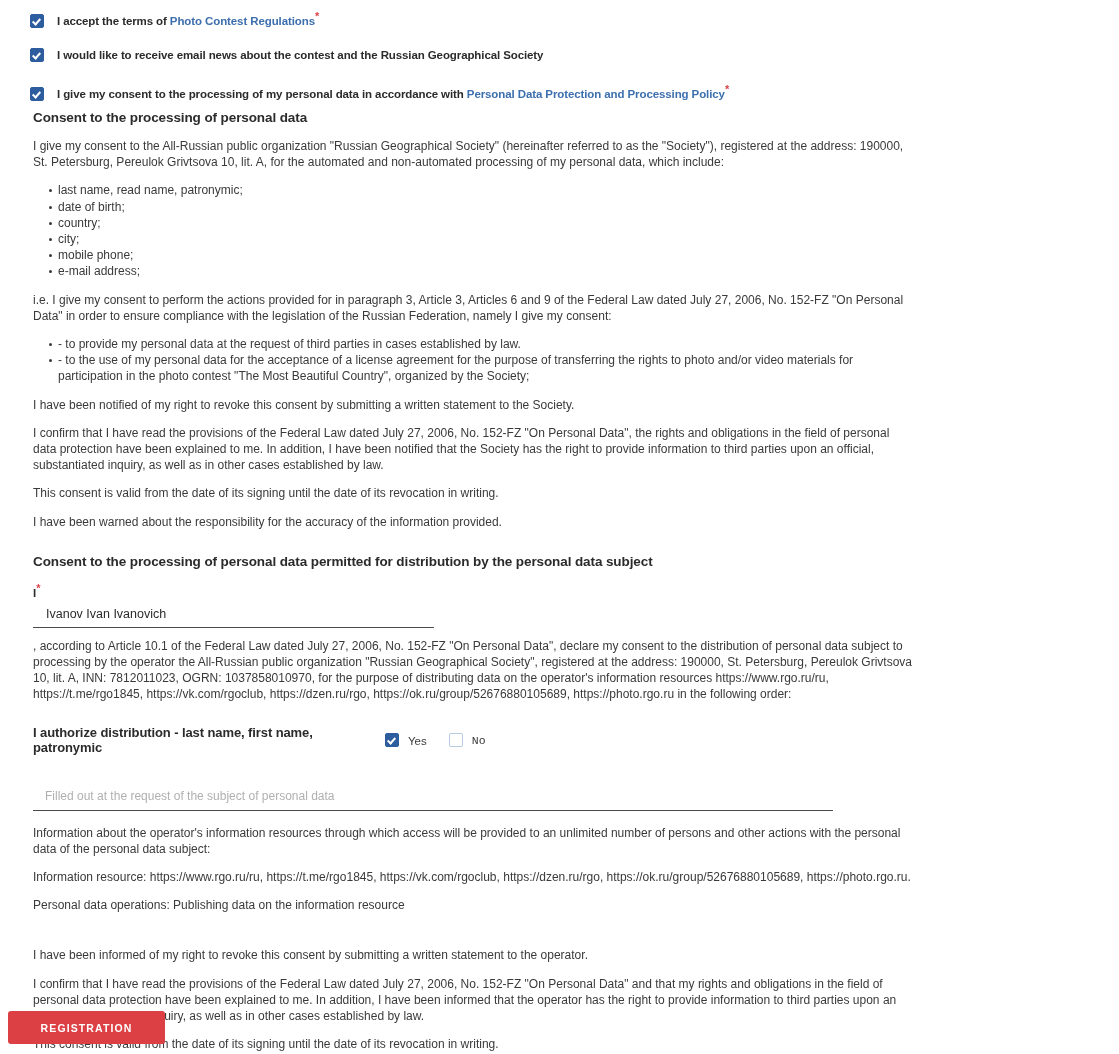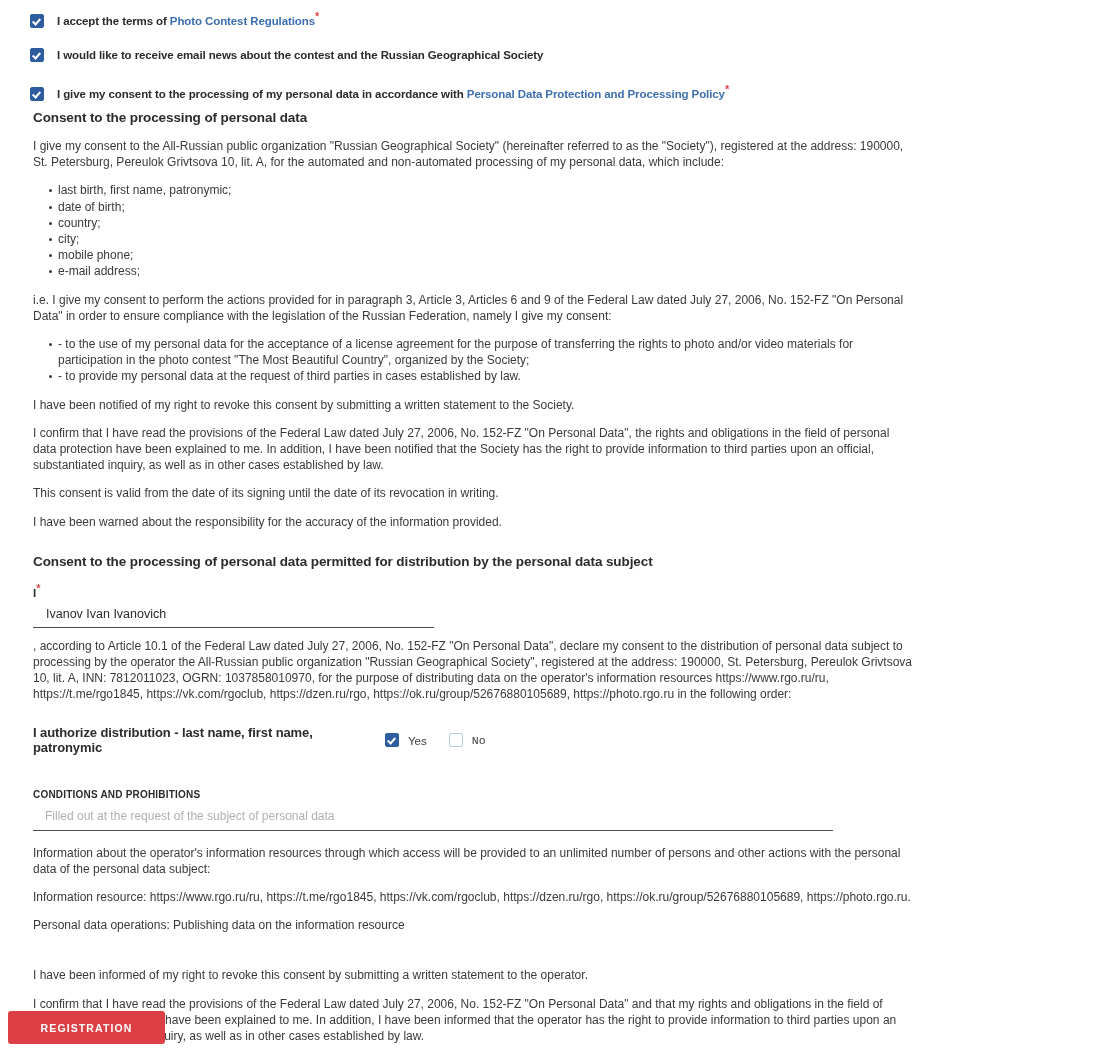--- a/index.html
+++ b/index.html
@@ -245,33 +245,33 @@
 
 </div>
 
 <div class="doc">
 
   <h3 class="sec-title">Consent to the processing of personal data</h3>
 
   <p class="para">I give my consent to the All-Russian public organization "Russian Geographical Society" (hereinafter referred to as the "Society"), registered at the address: 190000, St. Petersburg, Pereulok Grivtsova 10, lit. A, for the automated and non-automated processing of my personal data, which include:</p>
 
   <ul class="blist tight">
-    <li>last birth, first name, patronymic;</li>
+    <li>last name, read name, patronymic;</li>
     <li>date of birth;</li>
     <li>country;</li>
     <li>city;</li>
     <li>mobile phone;</li>
     <li>e-mail address;</li>
   </ul>
 
   <p class="para">i.e. I give my consent to perform the actions provided for in paragraph 3, Article 3, Articles 6 and 9 of the Federal Law dated July 27, 2006, No. 152-FZ "On Personal Data" in order to ensure compliance with the legislation of the Russian Federation, namely I give my consent:</p>
 
   <ul class="blist tight">
+    <li>- to provide my personal data at the request of third parties in cases established by law.</li>
     <li>- to the use of my personal data for the acceptance of a license agreement for the purpose of transferring the rights to photo and/or video materials for participation in the photo contest "The Most Beautiful Country", organized by the Society;</li>
-    <li>- to provide my personal data at the request of third parties in cases established by law.</li>
   </ul>
 
   <p class="para">I have been notified of my right to revoke this consent by submitting a written statement to the Society.</p>
   <p class="para">I confirm that I have read the provisions of the Federal Law dated July 27, 2006, No. 152-FZ "On Personal Data", the rights and obligations in the field of personal data protection have been explained to me. In addition, I have been notified that the Society has the right to provide information to third parties upon an official, substantiated inquiry, as well as in other cases established by law.</p>
   <p class="para">This consent is valid from the date of its signing until the date of its revocation in writing.</p>
   <p class="para">I have been warned about the responsibility for the accuracy of the information provided.</p>
 
   <h3 class="sec-title second">Consent to the processing of personal data permitted for distribution by the personal data subject</h3>
 
   <div class="field-label-i"><span>I</span><span class="req">*</span></div>
@@ -286,21 +286,20 @@
       <span class="cb checked"></span>
       <span class="yn-text">Yes</span>
     </div>
     <div class="yn">
       <span class="cb unchecked"></span>
       <span class="yn-text">No</span>
     </div>
   </div>
 
   <div class="cond-wrap">
-    <div class="cond-label">CONDITIONS AND PROHIBITIONS</div>
     <input class="cond-field" type="text" placeholder="Filled out at the request of the subject of personal data" style="">
   </div>
 
   <div style="height:14px"></div>
 
   <p class="para">Information about the operator's information resources through which access will be provided to an unlimited number of persons and other actions with the personal data of the personal data subject:</p>
   <p class="para">Information resource: https://www.rgo.ru/ru, https://t.me/rgo1845, https://vk.com/rgoclub, https://dzen.ru/rgo, https://ok.ru/group/52676880105689, https://photo.rgo.ru.</p>
   <p class="para">Personal data operations: Publishing data on the information resource</p>
 
   <div class="spacer-gap"></div>

